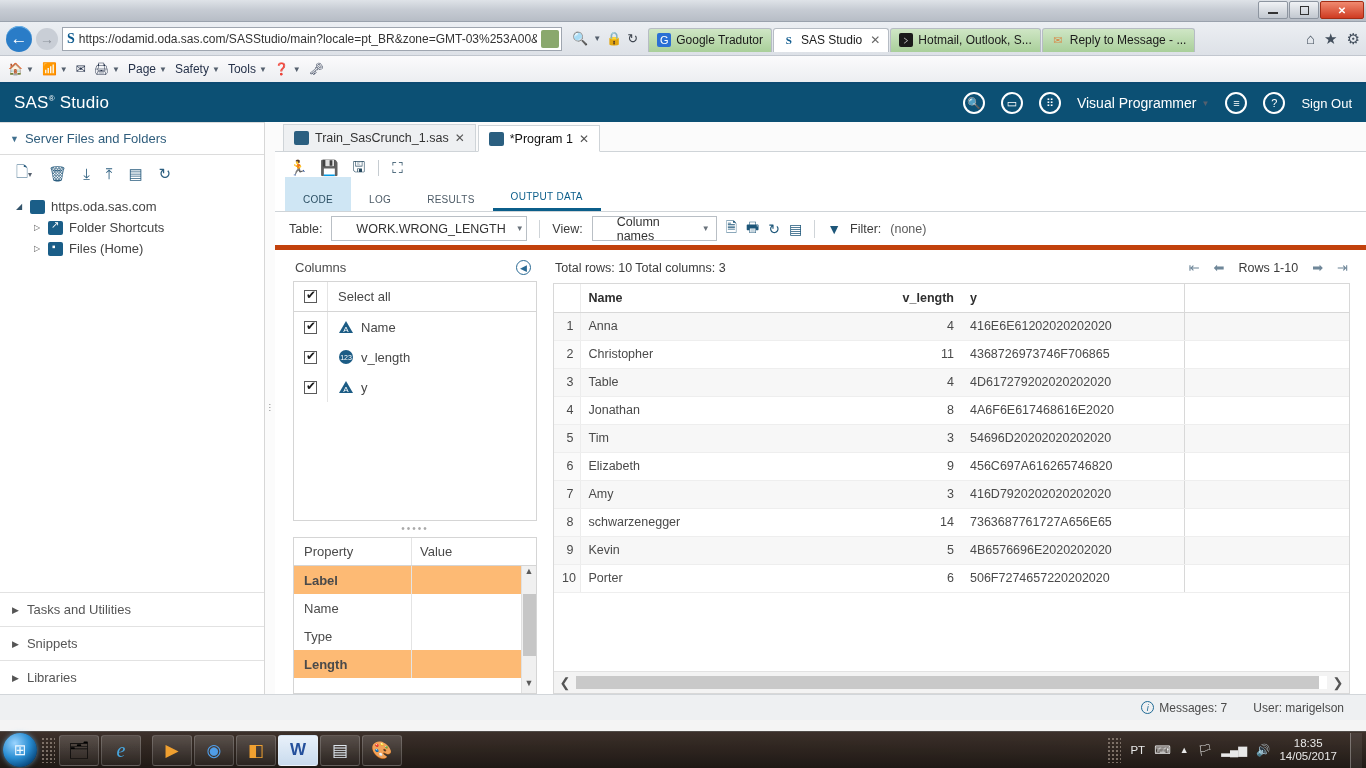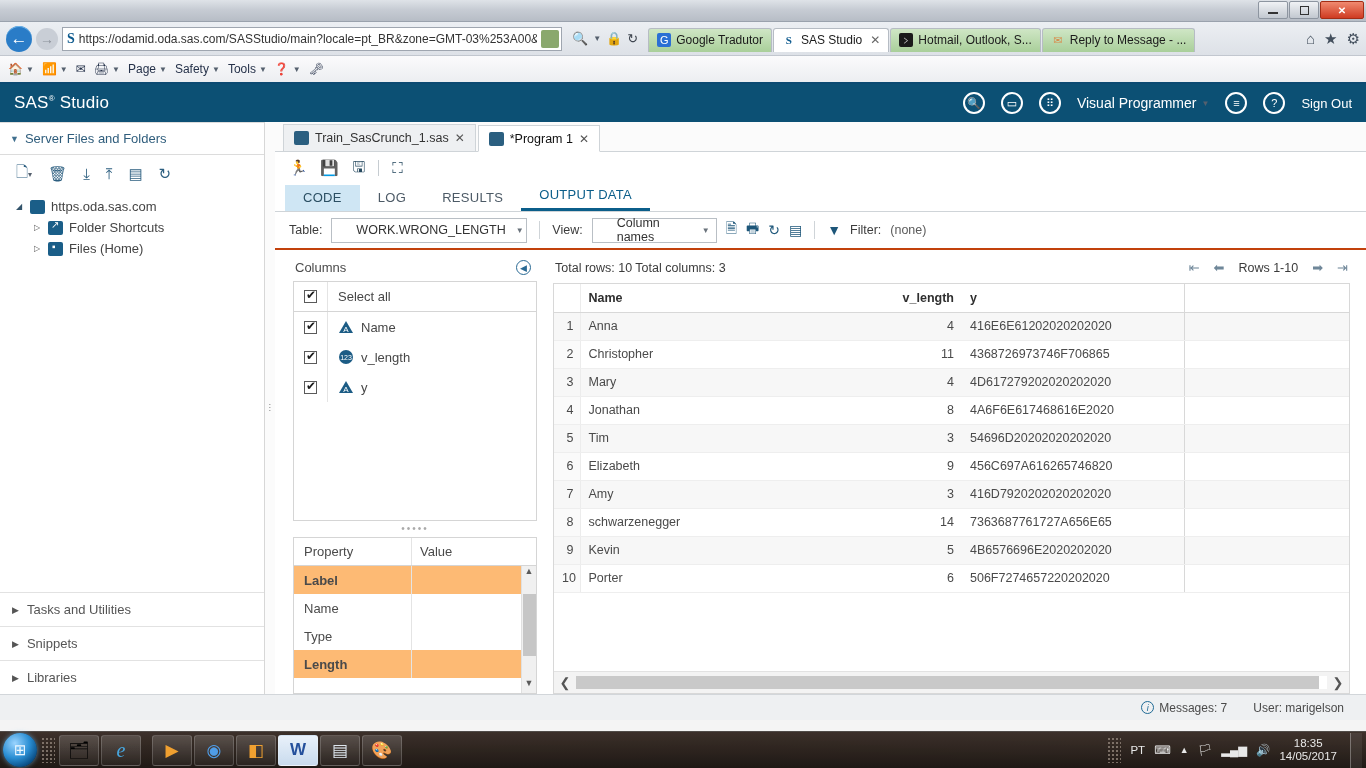--- a/index.html
+++ b/index.html
@@ -143,29 +143,29 @@
     font-size: 12.5px; color: #333; border: 1px solid #cfd4d8; border-bottom: none;
     background: #eef0f2;
   }
   .ptab.active { background: #fff; border-bottom: 1px solid #fff; margin-bottom: -1px; color: #111; }
   .ptab .x { color: #555; font-size: 12px; }
   .sas-file-ico { width: 15px; height: 14px; background: #2b5f80; border-radius: 2px; position: relative; }
   .prog-toolbar { display: flex; align-items: center; gap: 13px; height: 32px; padding: 0 14px; font-size: 15px; color: #26495f; }
   .tb-div { width: 1px; height: 16px; background: #c6ccd1; }
   .view-tabs { display: flex; align-items: flex-end; height: 28px; padding-left: 10px; border-bottom: 1px solid #cfd4d8; }
   .vtab {
-    padding: 5px 18px 6px; font-size: 13px; color: #4c5a66; letter-spacing: .3px;
+    padding: 17px 18px 6px; font-size: 10px; color: #4c5a66; letter-spacing: .3px;
   }
   .vtab.sel-bg { background: #cfe6f4; color: #2b4f63; }
   .vtab.active { color: #0b5e8a; border-bottom: 3px solid #0b5e8a; }
 
   
   .out-toolbar {
     display: flex; align-items: center; gap: 9px; height: 38px; padding: 0 14px;
-    font-size: 12.5px; color: #3b3b3b; border-bottom: 2px solid #c2410c;
+    font-size: 12.5px; color: #3b3b3b; border-bottom: 5px solid #c2410c;
   }
   .sel-box {
     height: 25px; min-width: 110px; border: 1px solid #b9bfc5; background: #fff;
     display: flex; align-items: center; justify-content: space-between; gap: 10px;
     padding: 0 6px 0 24px; font-size: 12.5px; color: #333;
   }
   .sel-box .cr { font-size: 8px; color: #6a737c; }
   .out-ico { font-size: 14px; color: #1d5679; }
   .out-div { width: 1px; height: 18px; background: #cfd4d8; margin: 0 3px; }
 
@@ -586,21 +586,21 @@
                   </tr>
                   <tr>
                     <td class="c-idx">2</td>
                     <td>Christopher</td>
                     <td class="num">11</td>
                     <td>4368726973746F706865</td>
                     <td class="c-pad"></td>
                   </tr>
                   <tr class="alt">
                     <td class="c-idx">3</td>
-                    <td>Mary</td>
+                    <td>Table</td>
                     <td class="num">4</td>
                     <td>4D617279202020202020</td>
                     <td class="c-pad"></td>
                   </tr>
                   <tr>
                     <td class="c-idx">4</td>
                     <td>Jonathan</td>
                     <td class="num">8</td>
                     <td>4A6F6E617468616E2020</td>
                     <td class="c-pad"></td>

